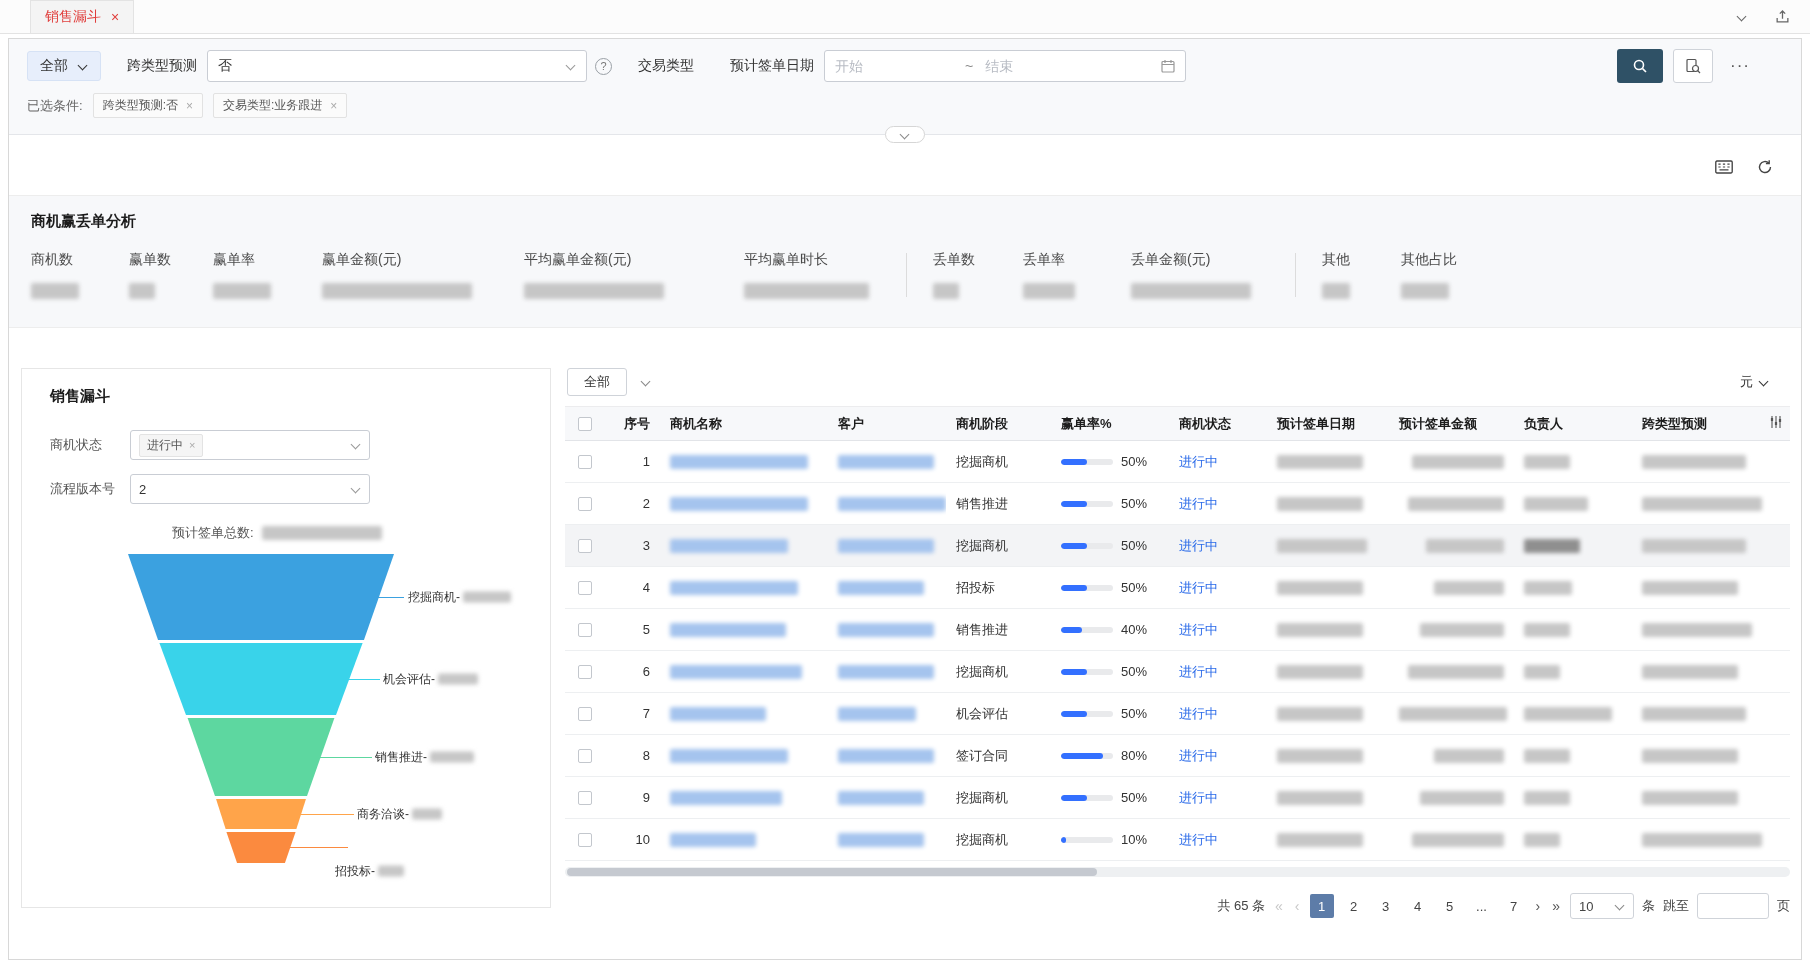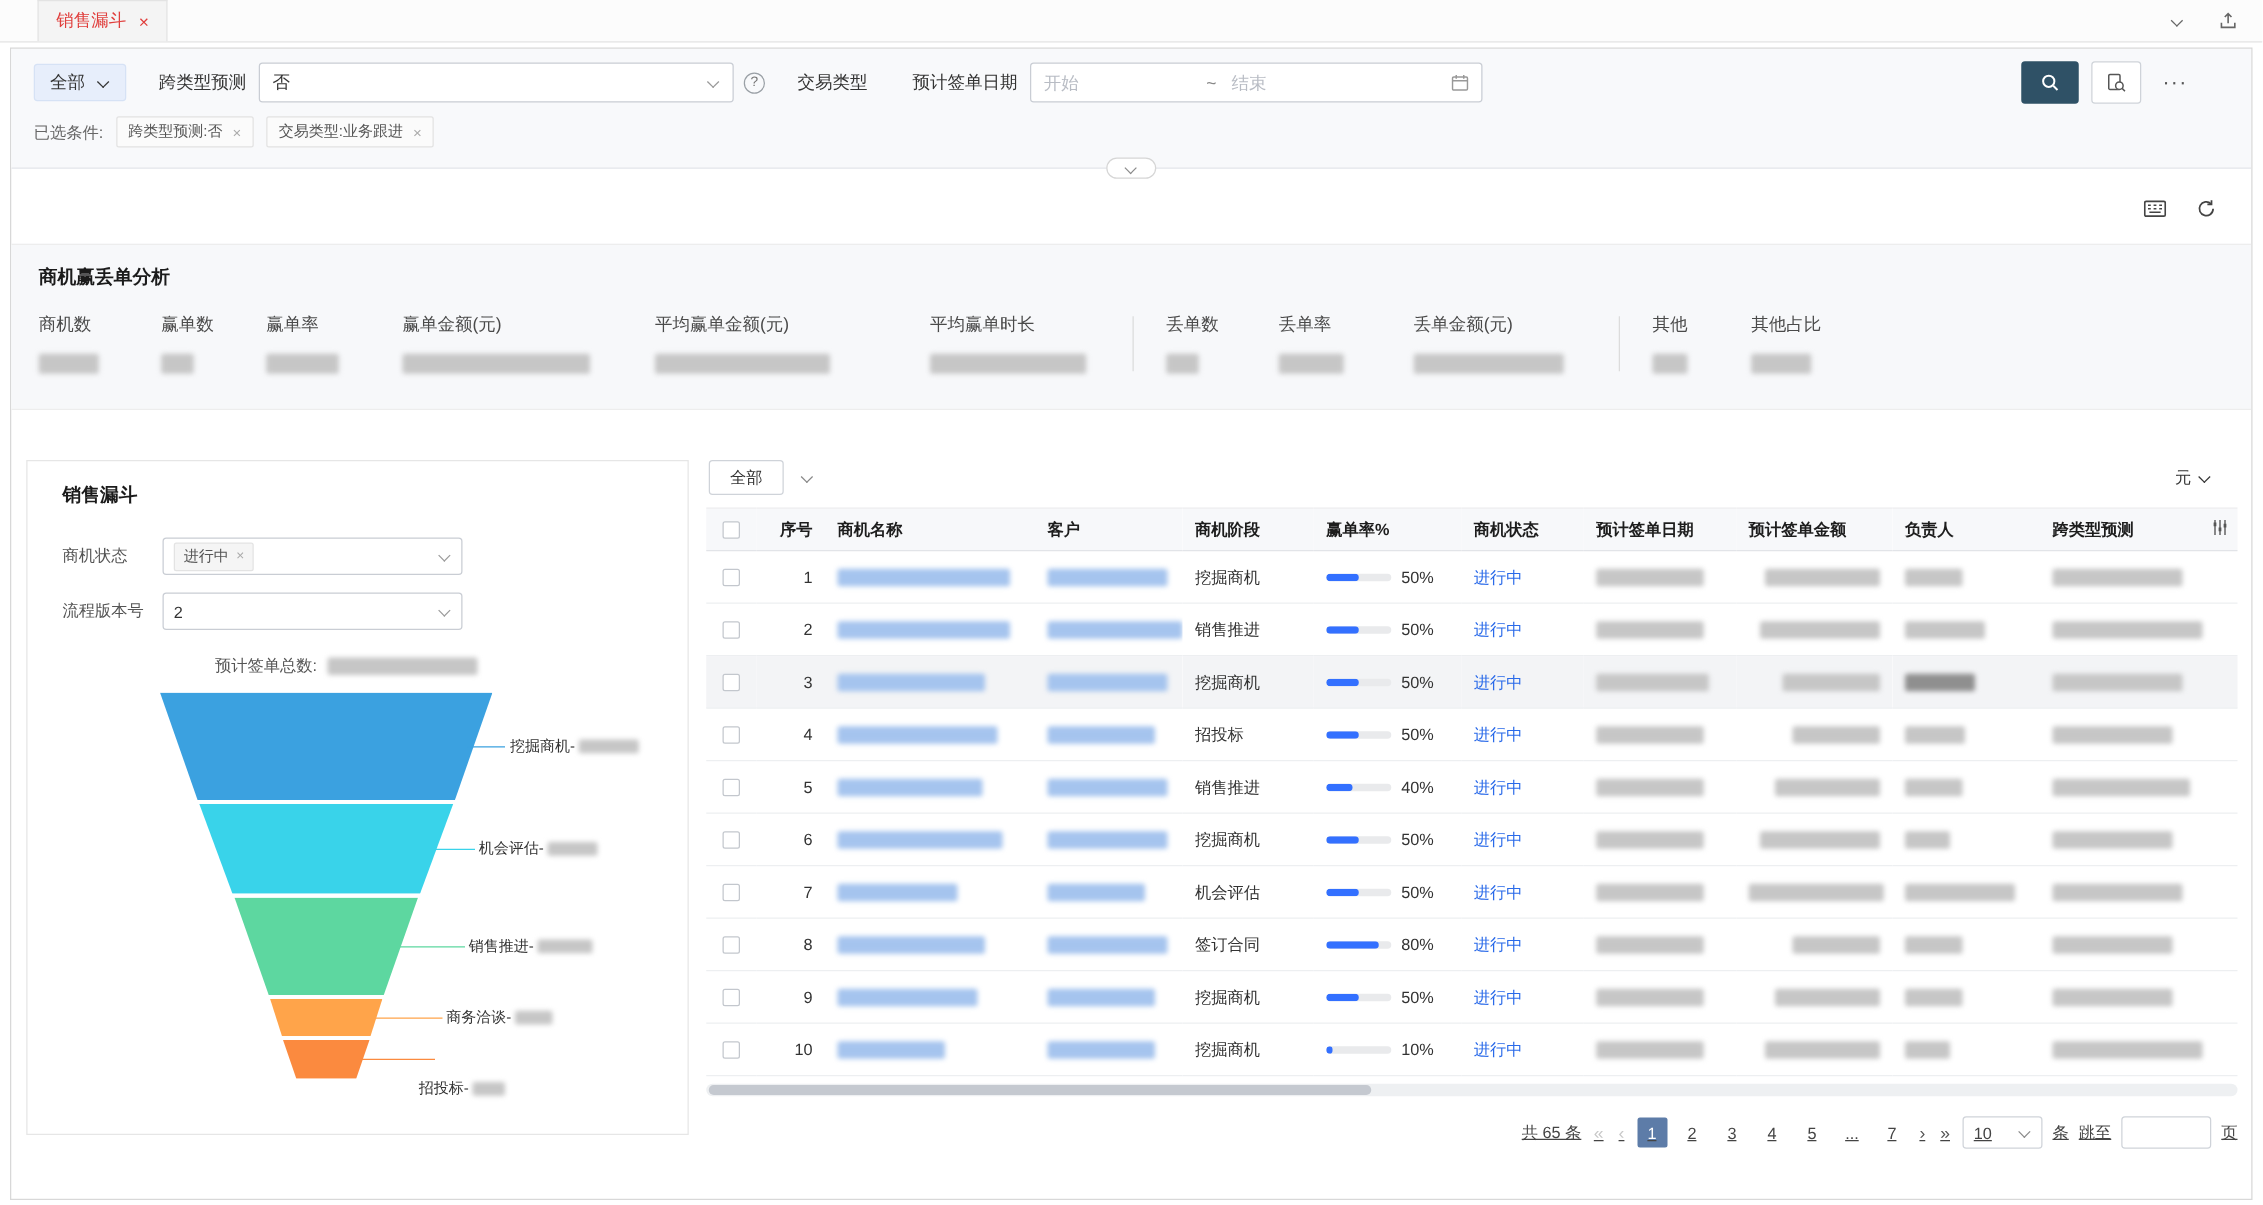--- a/index.html
+++ b/index.html
@@ -99,21 +99,21 @@
   .wr{display:flex;align-items:center;gap:8px;}
   .track{width:52px;height:6px;border-radius:3px;background:#e9eaec;overflow:hidden;display:inline-block;flex:none;}
   .fill{display:block;height:100%;background:#3370ff;border-radius:3px;}
   .status{color:#2a6ae9;}
   .c-amt{text-align:right;}
   .col-settings{position:absolute;top:9px;right:4px;color:#555;}
 
   .hscroll{width:1225px;height:10px;background:#eef0f2;border-radius:5px;margin-top:6px;position:relative;}
   .hthumb{position:absolute;left:2px;top:1px;height:8px;width:530px;border-radius:4px;background:#c5c9d0;}
 
-  .pager{width:1225px;display:flex;align-items:center;justify-content:flex-end;gap:8px;margin-top:16px;font-size:13px;color:#444;text-decoration:underline;}
+  .pager{width:1225px;display:flex;align-items:center;justify-content:flex-end;gap:8px;margin-top:16px;font-size:13px;color:#444;}
   .pg-arrow{color:#555;font-size:14px;padding:0 2px;}
   .pg-arrow.dis{color:#c8c8c8;}
   .pg{min-width:24px;height:24px;display:flex;align-items:center;justify-content:center;border-radius:2px;padding:0 4px;}
   .pg.active{background:#5d7ca8;color:#fff;}
   .size-sel{width:64px;height:26px;border:1px solid #cfd3d9;border-radius:3px;display:flex;align-items:center;padding:0 8px;background:#fff;font-size:13px;}
   .size-sel .tail{margin-left:auto;color:#888;display:flex;}
   .jump-input{width:72px;height:26px;border:1px solid #cfd3d9;border-radius:3px;outline:none;padding:0 6px;font-size:13px;font-family:inherit;}
 
   
   .chev{width:10px;height:10px;position:relative;display:inline-block;}

